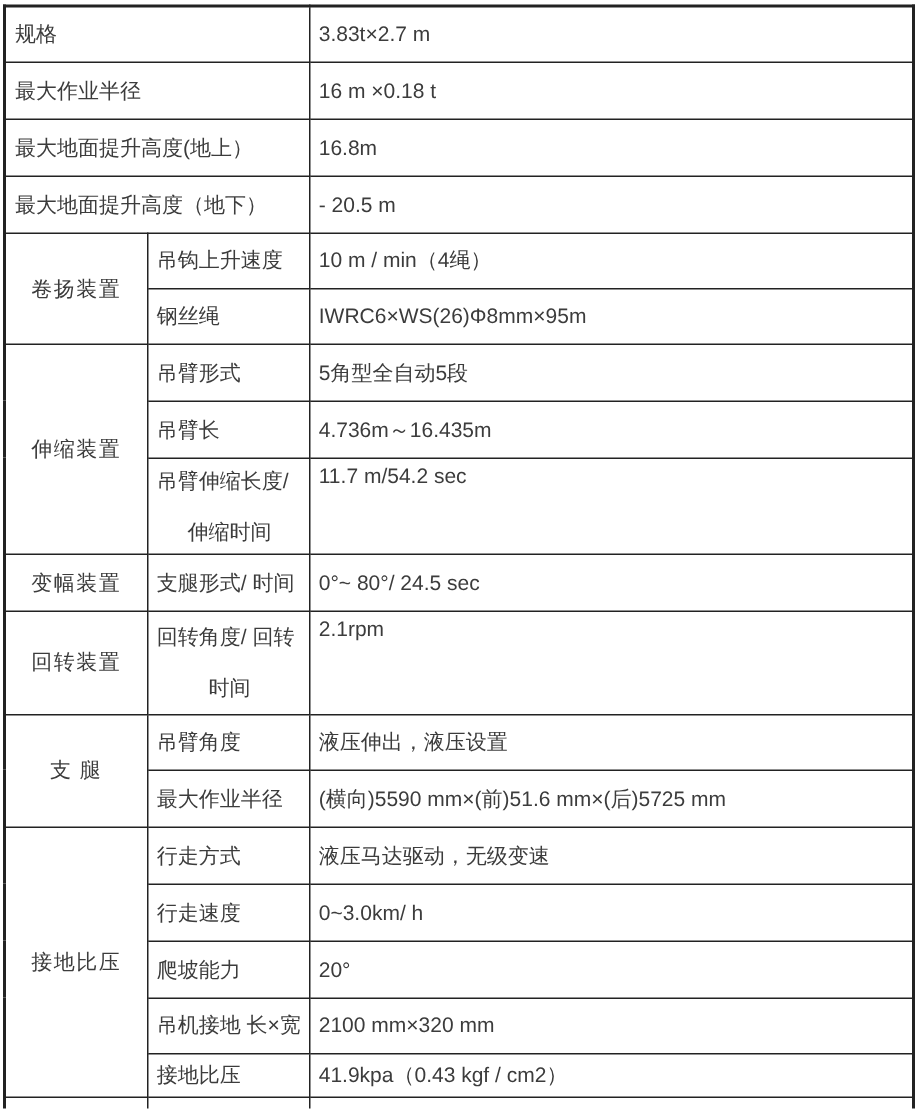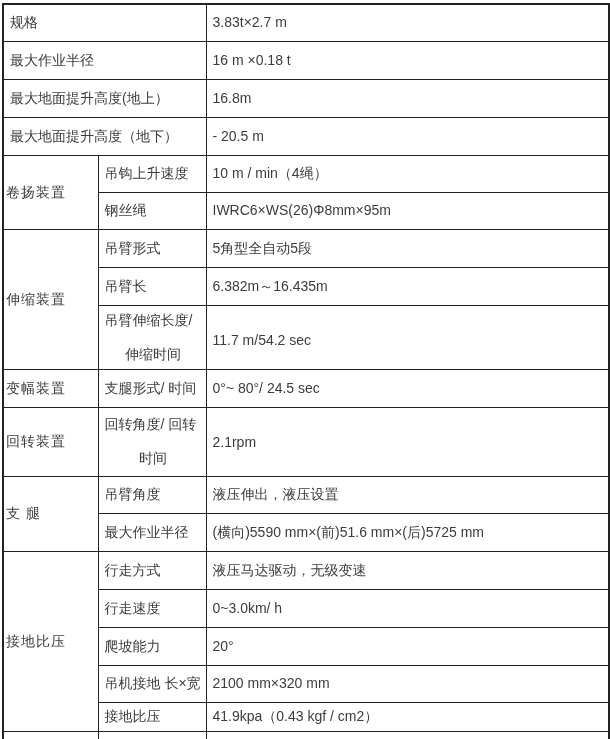--- a/index.html
+++ b/index.html
@@ -35,28 +35,28 @@
     border: 1px solid #222222;
     color: #3c3c3c;
     font-size: 14px;
     line-height: 15px;
     vertical-align: middle;
     overflow: hidden;
     padding: 0 4px 0 6px;
     white-space: nowrap;
   }
   td.sec {
-    text-align: left;
+    text-align: center;
     padding: 0 2px;
     letter-spacing: 1px;
   }
   td.val { padding-left: 6px; }
   td.top {
     vertical-align: top;
-    padding-top: 27px;
+    padding-top: 4px;
   }
   td.two div { line-height: 15px; }
   td.two .l2 { margin-top: 19px; text-align: center; }
   tr.h29 { height: 29px; }
   tr.h37 { height: 37px; }
   tr.h38 { height: 38px; }
   tr.h64 { height: 64px; }
   tr.h69 { height: 69px; }
   tr.partial { height: 12px; }
 </style>
@@ -99,21 +99,21 @@
         <td class="val">IWRC6×WS(26)Φ8mm×95m</td>
       </tr>
 
       <tr class="h38">
         <td class="sec" rowspan="3">伸缩装置</td>
         <td class="lbl">吊臂形式</td>
         <td class="val">5角型全自动5段</td>
       </tr>
       <tr class="h38">
         <td class="lbl">吊臂长</td>
-        <td class="val">6.382m～16.435m</td>
+        <td class="val">4.736m～16.435m</td>
       </tr>
       <tr class="h64">
         <td class="lbl two">
           <div>吊臂伸缩长度/</div>
           <div class="l2">伸缩时间</div>
         </td>
         <td class="val top">11.7 m/54.2 sec</td>
       </tr>
 
       <tr class="h38">

